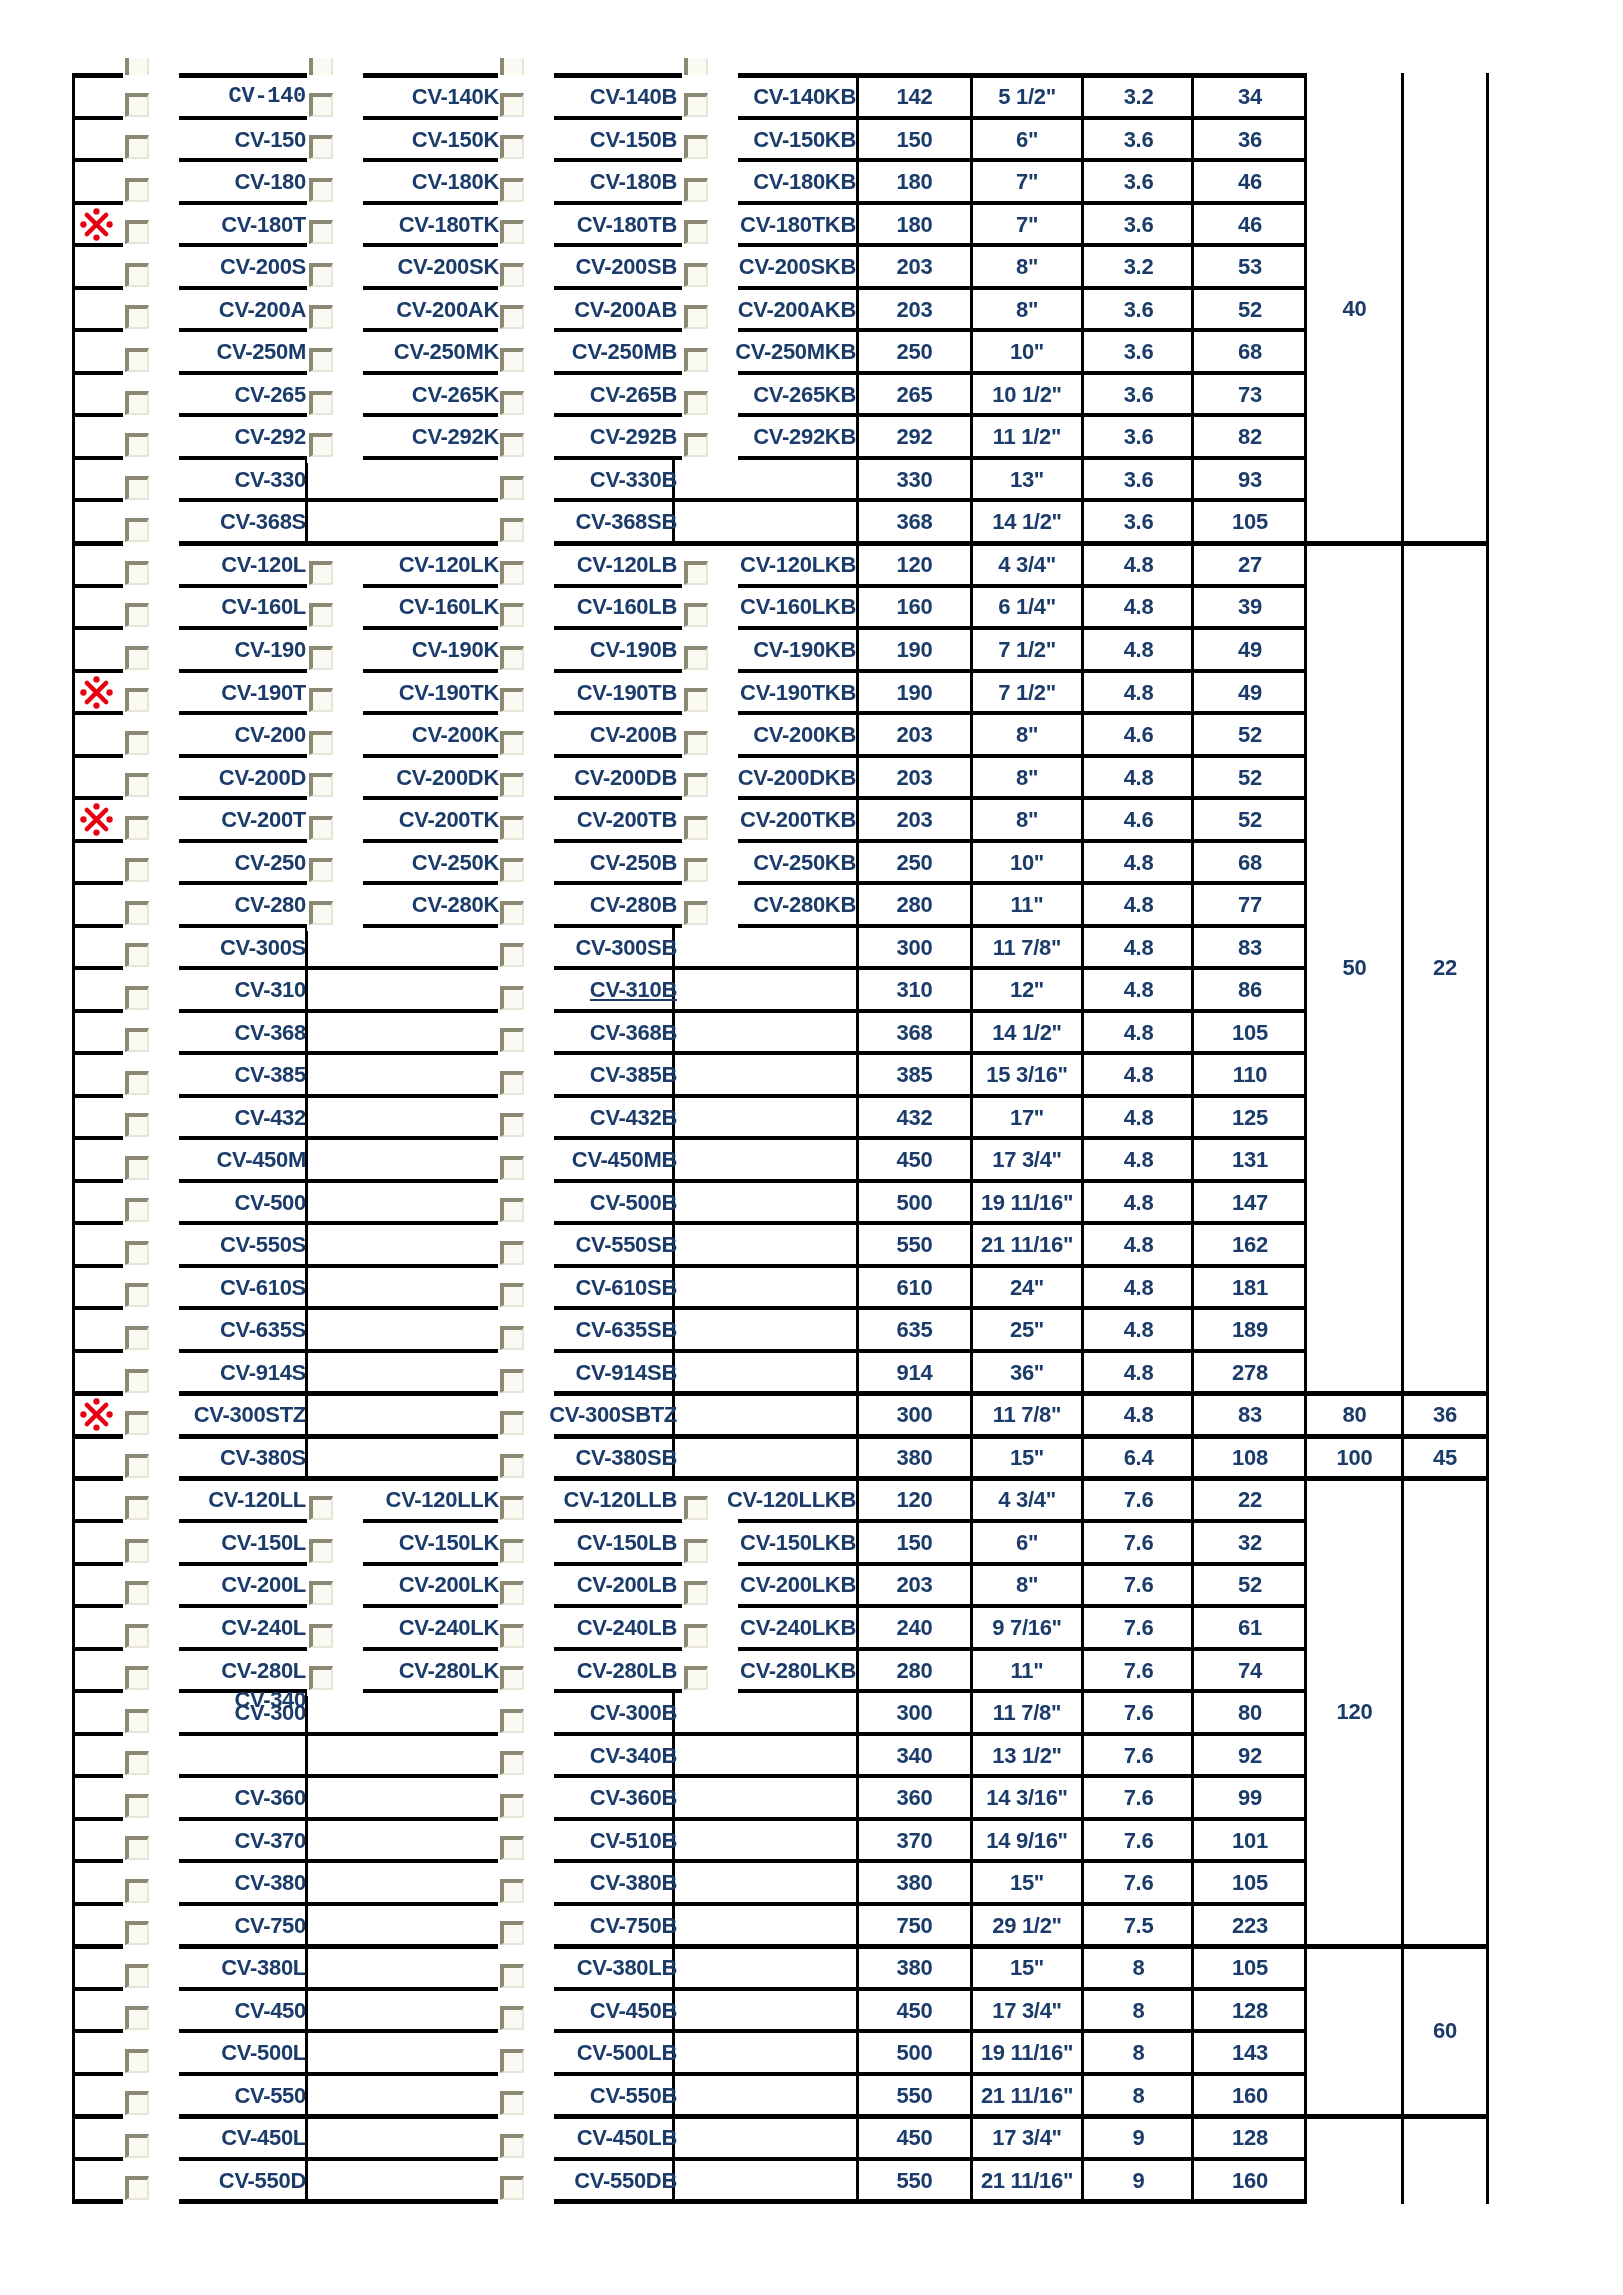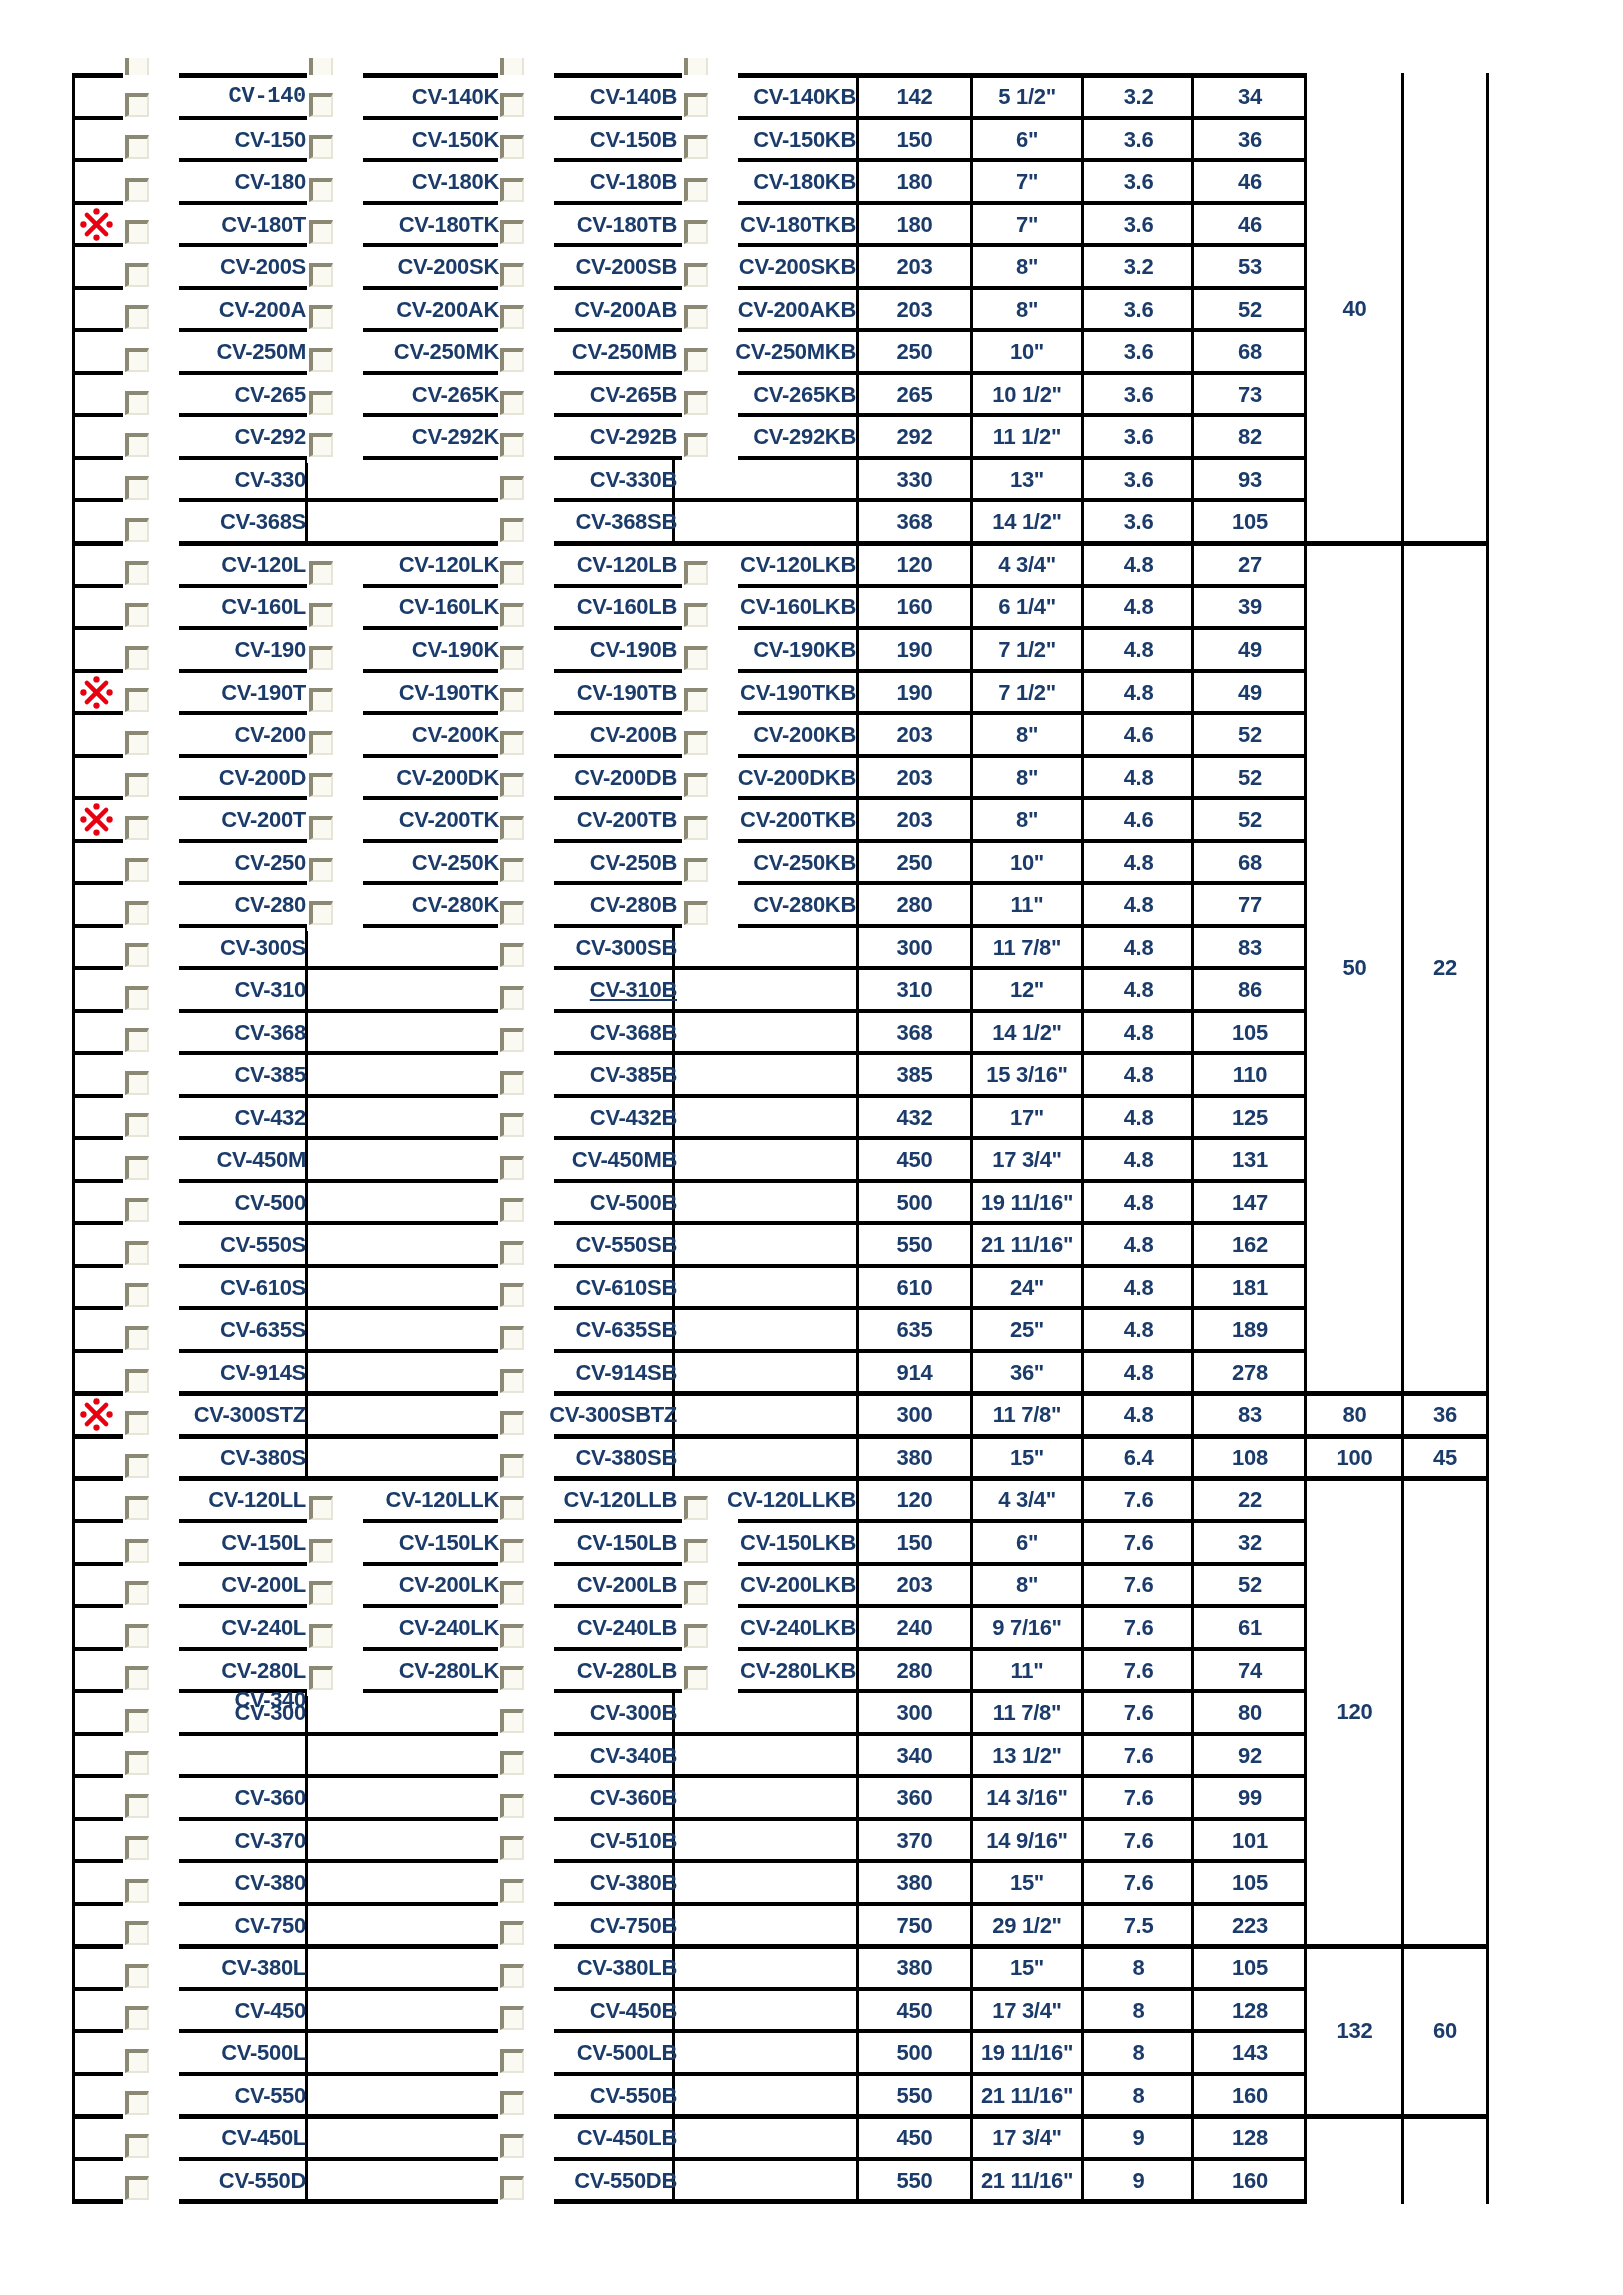--- a/index.html
+++ b/index.html
@@ -812,16 +812,15 @@
     <div class="num" style="left: 1085px; top: 2159px; width: 107px;">9</div>
     <div class="num" style="left: 1195px; top: 2159px; width: 110px;">160</div>
     <div class="span-val" style="left: 1308px; top: 75px; width: 93px; height: 468px;">40</div>
     <div class="span-val" style="left: 1308px; top: 543px; width: 93px; height: 850px;">50</div>
     <div class="span-val" style="left: 1404px; top: 543px; width: 82px; height: 850px;">22</div>
     <div class="span-val" style="left: 1308px; top: 1393px; width: 93px; height: 43px;">80</div>
     <div class="span-val" style="left: 1404px; top: 1393px; width: 82px; height: 43px;">36</div>
     <div class="span-val" style="left: 1308px; top: 1436px; width: 93px; height: 43px;">100</div>
     <div class="span-val" style="left: 1404px; top: 1436px; width: 82px; height: 43px;">45</div>
     <div class="span-val" style="left: 1308px; top: 1478px; width: 93px; height: 468px;">120</div>
-    <div class="span-val" style="left: 1308px; top: 1946px; width: 93px; height: 170px;">132</div>
     <div class="span-val" style="left: 1404px; top: 1946px; width: 82px; height: 170px;">60</div>
   </div>
 
 
 </body></html>

